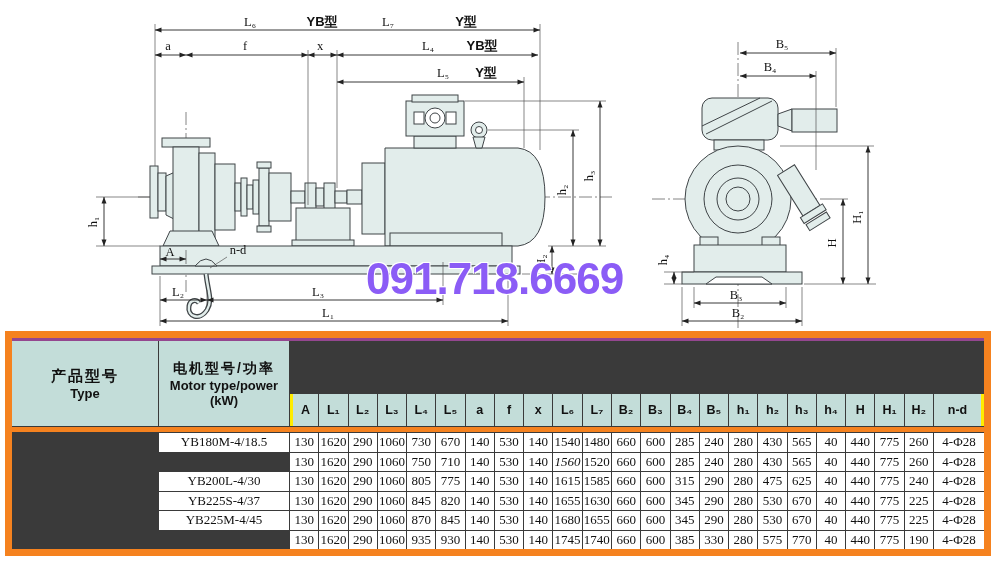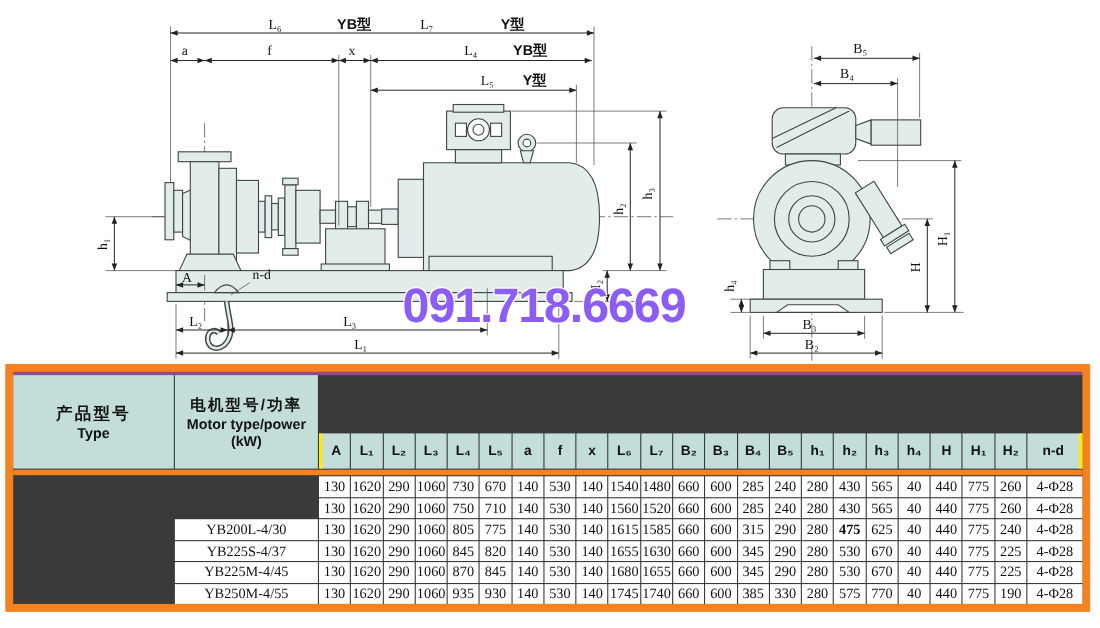--- a/index.html
+++ b/index.html
@@ -270,20 +270,21 @@
         <div class="sub" style="grid-area: 2 / 16;">B₄</div>
         <div class="sub" style="grid-area: 2 / 17;">B₅</div>
         <div class="sub" style="grid-area: 2 / 18;">h₁</div>
         <div class="sub" style="grid-area: 2 / 19;">h₂</div>
         <div class="sub" style="grid-area: 2 / 20;">h₃</div>
         <div class="sub" style="grid-area: 2 / 21;">h₄</div>
         <div class="sub" style="grid-area: 2 / 22;">H</div>
         <div class="sub" style="grid-area: 2 / 23;">H₁</div>
         <div class="sub" style="grid-area: 2 / 24;">H₂</div>
         <div class="sub last" style="grid-area: 2 / 25;">n-d</div>
+        <div class="dcell mcell" style="grid-area: 4 / 2;">YB180M-4/18.5</div>
         <div class="dcell" style="grid-area: 4 / 3;">130</div>
         <div class="dcell" style="grid-area: 4 / 4;">1620</div>
         <div class="dcell" style="grid-area: 4 / 5;">290</div>
         <div class="dcell" style="grid-area: 4 / 6;">1060</div>
         <div class="dcell" style="grid-area: 4 / 7;">730</div>
         <div class="dcell" style="grid-area: 4 / 8;">670</div>
         <div class="dcell" style="grid-area: 4 / 9;">140</div>
         <div class="dcell" style="grid-area: 4 / 10;">530</div>
         <div class="dcell" style="grid-area: 4 / 11;">140</div>
         <div class="dcell" style="grid-area: 4 / 12;">1540</div>
@@ -302,21 +303,21 @@
         <div class="dcell" style="grid-area: 4 / 25;">4-Φ28</div>
         <div class="dcell" style="grid-area: 5 / 3;">130</div>
         <div class="dcell" style="grid-area: 5 / 4;">1620</div>
         <div class="dcell" style="grid-area: 5 / 5;">290</div>
         <div class="dcell" style="grid-area: 5 / 6;">1060</div>
         <div class="dcell" style="grid-area: 5 / 7;">750</div>
         <div class="dcell" style="grid-area: 5 / 8;">710</div>
         <div class="dcell" style="grid-area: 5 / 9;">140</div>
         <div class="dcell" style="grid-area: 5 / 10;">530</div>
         <div class="dcell" style="grid-area: 5 / 11;">140</div>
-        <div class="dcell" style="grid-area: 5 / 12;">1560</div>
+        <div class="dcell" style="grid-area: 5 / 12; font-style: italic;">1560</div>
         <div class="dcell" style="grid-area: 5 / 13;">1520</div>
         <div class="dcell" style="grid-area: 5 / 14;">660</div>
         <div class="dcell" style="grid-area: 5 / 15;">600</div>
         <div class="dcell" style="grid-area: 5 / 16;">285</div>
         <div class="dcell" style="grid-area: 5 / 17;">240</div>
         <div class="dcell" style="grid-area: 5 / 18;">280</div>
         <div class="dcell" style="grid-area: 5 / 19;">430</div>
         <div class="dcell" style="grid-area: 5 / 20;">565</div>
         <div class="dcell" style="grid-area: 5 / 21;">40</div>
         <div class="dcell" style="grid-area: 5 / 22;">440</div>
@@ -333,21 +334,21 @@
         <div class="dcell" style="grid-area: 6 / 9;">140</div>
         <div class="dcell" style="grid-area: 6 / 10;">530</div>
         <div class="dcell" style="grid-area: 6 / 11;">140</div>
         <div class="dcell" style="grid-area: 6 / 12;">1615</div>
         <div class="dcell" style="grid-area: 6 / 13;">1585</div>
         <div class="dcell" style="grid-area: 6 / 14;">660</div>
         <div class="dcell" style="grid-area: 6 / 15;">600</div>
         <div class="dcell" style="grid-area: 6 / 16;">315</div>
         <div class="dcell" style="grid-area: 6 / 17;">290</div>
         <div class="dcell" style="grid-area: 6 / 18;">280</div>
-        <div class="dcell" style="grid-area: 6 / 19; font-weight: bold;">475</div>
+        <div class="dcell" style="grid-area: 6 / 19;">475</div>
         <div class="dcell" style="grid-area: 6 / 20;">625</div>
         <div class="dcell" style="grid-area: 6 / 21;">40</div>
         <div class="dcell" style="grid-area: 6 / 22;">440</div>
         <div class="dcell" style="grid-area: 6 / 23;">775</div>
         <div class="dcell" style="grid-area: 6 / 24;">240</div>
         <div class="dcell" style="grid-area: 6 / 25;">4-Φ28</div>
         <div class="dcell mcell" style="grid-area: 7 / 2;">YB225S-4/37</div>
         <div class="dcell" style="grid-area: 7 / 3;">130</div>
         <div class="dcell" style="grid-area: 7 / 4;">1620</div>
         <div class="dcell" style="grid-area: 7 / 5;">290</div>
@@ -388,21 +389,20 @@
         <div class="dcell" style="grid-area: 8 / 16;">345</div>
         <div class="dcell" style="grid-area: 8 / 17;">290</div>
         <div class="dcell" style="grid-area: 8 / 18;">280</div>
         <div class="dcell" style="grid-area: 8 / 19;">530</div>
         <div class="dcell" style="grid-area: 8 / 20;">670</div>
         <div class="dcell" style="grid-area: 8 / 21;">40</div>
         <div class="dcell" style="grid-area: 8 / 22;">440</div>
         <div class="dcell" style="grid-area: 8 / 23;">775</div>
         <div class="dcell" style="grid-area: 8 / 24;">225</div>
         <div class="dcell" style="grid-area: 8 / 25;">4-Φ28</div>
-        <div class="dcell mcell" style="grid-area: 9 / 2;">YB250M-4/55</div>
         <div class="dcell" style="grid-area: 9 / 3;">130</div>
         <div class="dcell" style="grid-area: 9 / 4;">1620</div>
         <div class="dcell" style="grid-area: 9 / 5;">290</div>
         <div class="dcell" style="grid-area: 9 / 6;">1060</div>
         <div class="dcell" style="grid-area: 9 / 7;">935</div>
         <div class="dcell" style="grid-area: 9 / 8;">930</div>
         <div class="dcell" style="grid-area: 9 / 9;">140</div>
         <div class="dcell" style="grid-area: 9 / 10;">530</div>
         <div class="dcell" style="grid-area: 9 / 11;">140</div>
         <div class="dcell" style="grid-area: 9 / 12;">1745</div>

